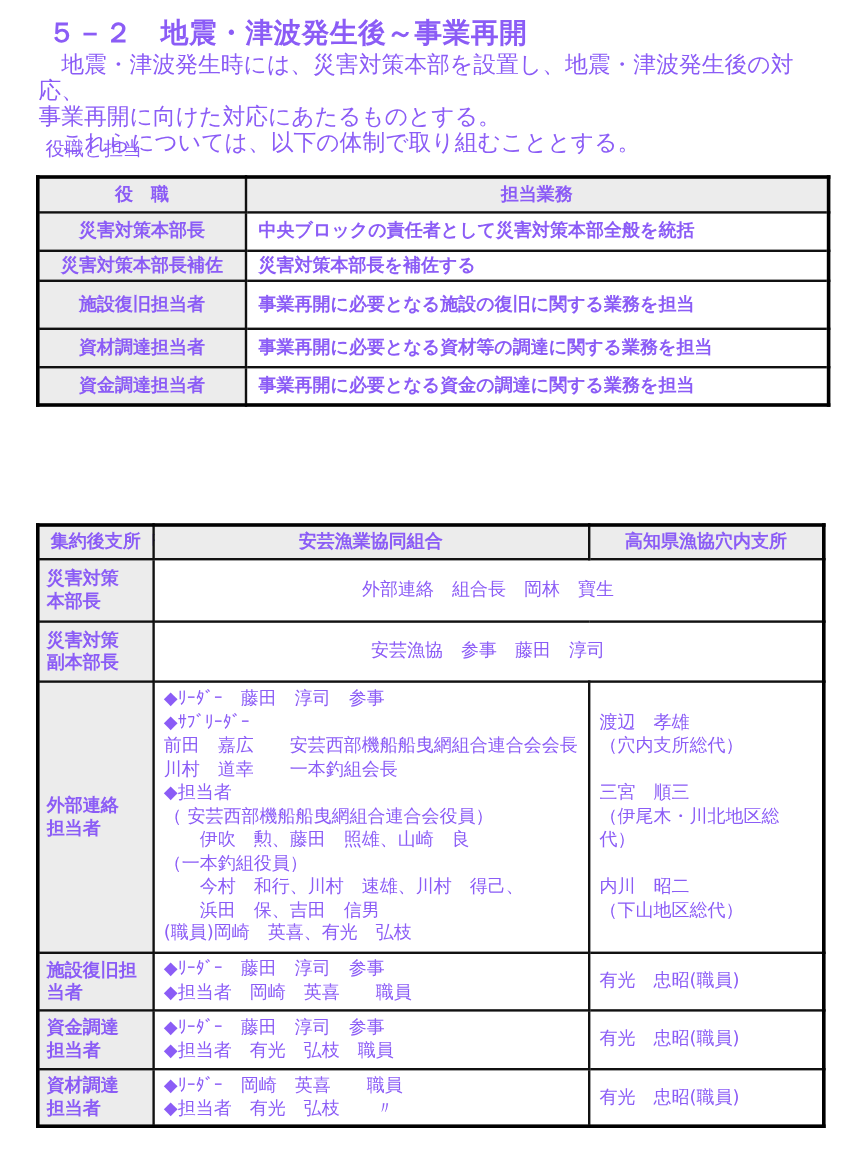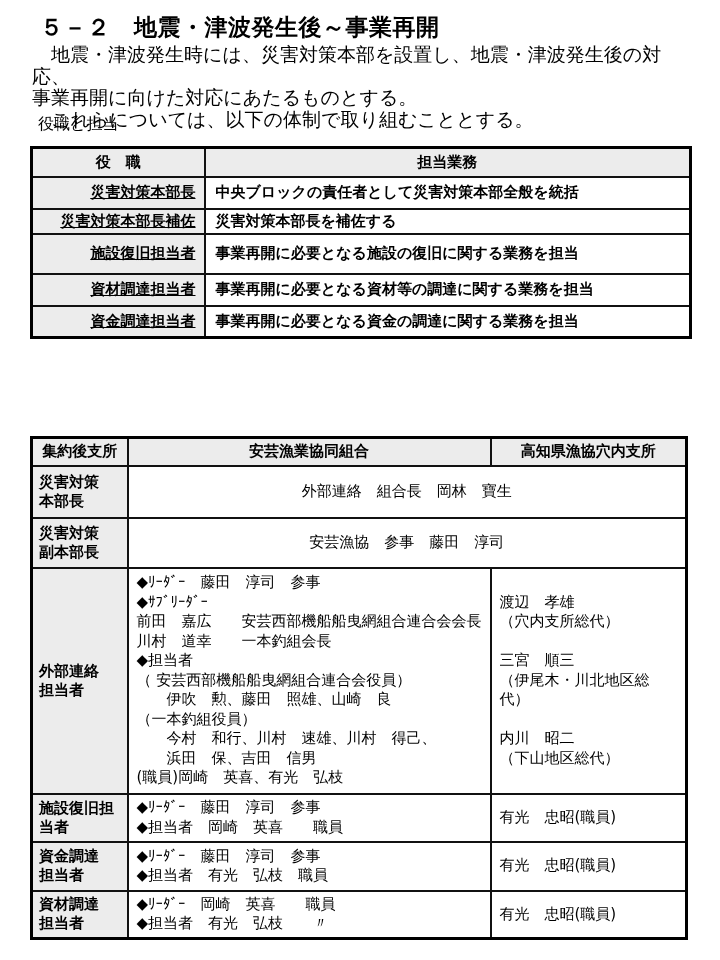--- a/index.html
+++ b/index.html
@@ -1,21 +1,21 @@
 <!DOCTYPE html>
 <html lang="ja"><head>
 <meta charset="utf-8">
 <style>
   html, body { margin: 0; padding: 0; background: #ffffff; }
   .page {
     position: relative;
     width: 720px;
     height: 960px;
     background: #ffffff;
-    color: #000000;
+    color: #8b5cf6;
     font-family: "DejaVu Sans", "Liberation Sans", sans-serif;
     overflow: hidden;
     border-radius: 19px;
   }
   .title {
     position: absolute;
     left: 40px;
     top: 12px;
     margin: 0;
     font-size: 23px;
@@ -57,24 +57,23 @@
   
   #roles-table { left: 30px; top: 146px; width: 662px; font-weight: bold; }
   #roles-table th.col-head {
     background: #ececec;
     text-align: center;
     font-weight: bold;
     padding: 2px 4px;
   }
   #roles-table th.row-label {
     background: #ececec;
-    text-align: right;
+    text-align: center;
     font-weight: bold;
     padding: 2px 8px;
-    text-decoration: underline;
   }
   #roles-table td.duty { padding: 2px 10px; text-align: left; background: #fff; }
 
   
   #structure-table { left: 30px; top: 436px; width: 658px; }
   #structure-table th.col-head {
     background: #ececec;
     text-align: center;
     font-weight: bold;
     padding: 1px 2px;

